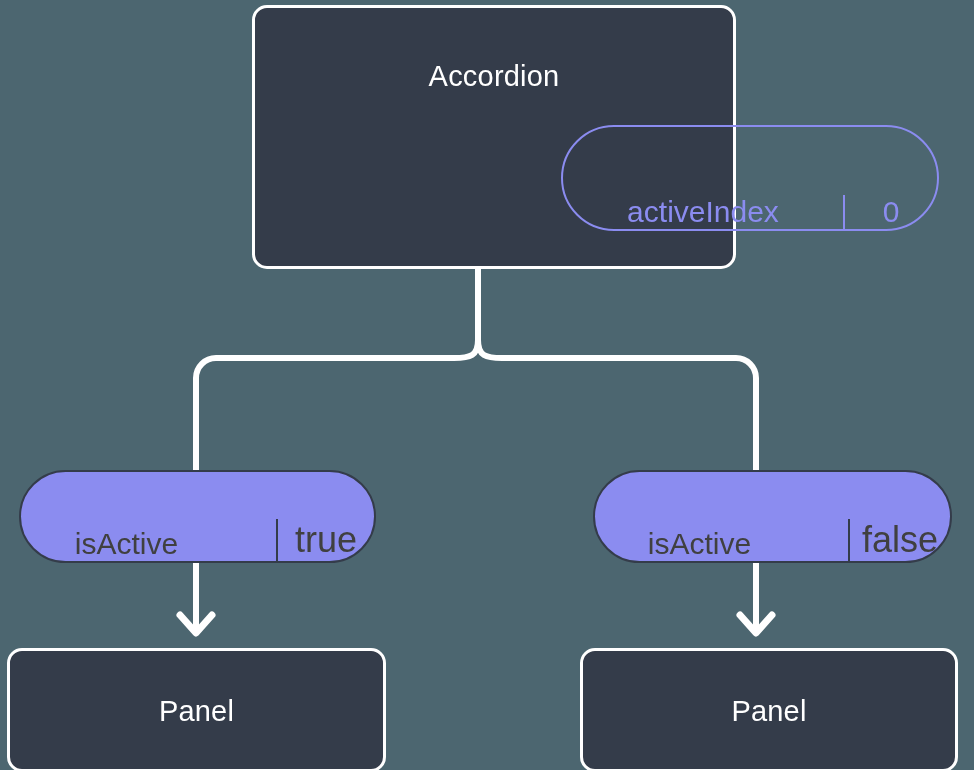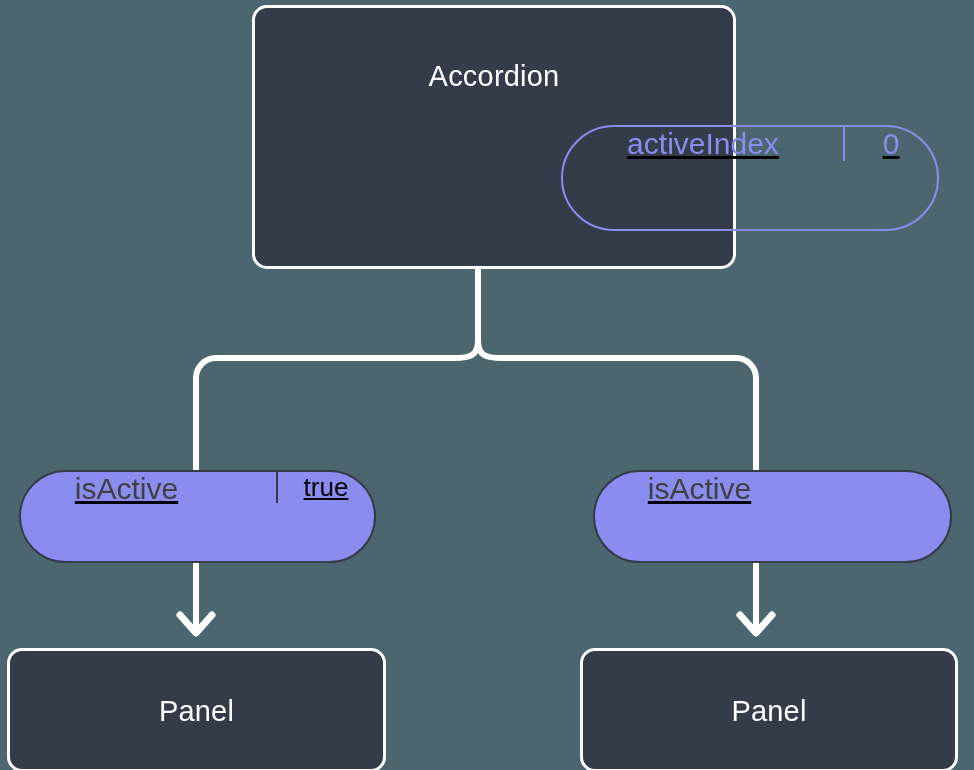--- a/index.html
+++ b/index.html
@@ -72,24 +72,23 @@
     width: 378px;
     height: 124px;
   }
   #panel-right-box .comp-title { top: 44px; }
 
   
   .pill {
     position: absolute;
     box-sizing: border-box;
     display: flex;
-    align-items: flex-start;
+    align-items: flex-end;
     border-radius: 999px;
     overflow: hidden;
-    text-decoration: underline;
   }
   .pill .pill-key,
   .pill .pill-val {
     display: flex;
     align-items: center;
     justify-content: center;
     white-space: nowrap;
   }
 
   
@@ -117,22 +116,22 @@
   .pill-filled {
     border: 2px solid #343c4a;
     background: #8b8cf0;
   }
   .pill-filled .pill-key {
     color: #404040;
     font-size: 30px;
   }
   .pill-filled .pill-val {
     flex: 1;
-    color: #000000;
-    font-size: 26px;
+    color: #404040;
+    font-size: 36px;
     border-left: 2px solid #343c4a;
     margin-left: 44px;
   }
 
   #prop-pill-left {
     left: 19px;
     top: 470px;
     width: 357px;
     height: 93px;
   }
@@ -187,20 +186,21 @@
     </div>
   </div>
 
   <div class="pill pill-filled" id="prop-pill-left">
     <div class="pill-key">isActive</div>
     <div class="pill-val">true</div>
   </div>
 
   <div class="pill pill-filled" id="prop-pill-right">
     <div class="pill-key">isActive</div>
+    <div class="pill-val">false</div>
   </div>
 
   <div class="comp-box" id="panel-left-box">
     <div class="comp-title">Panel</div>
   </div>
 
   <div class="comp-box" id="panel-right-box">
     <div class="comp-title">Panel</div>
   </div>
 

